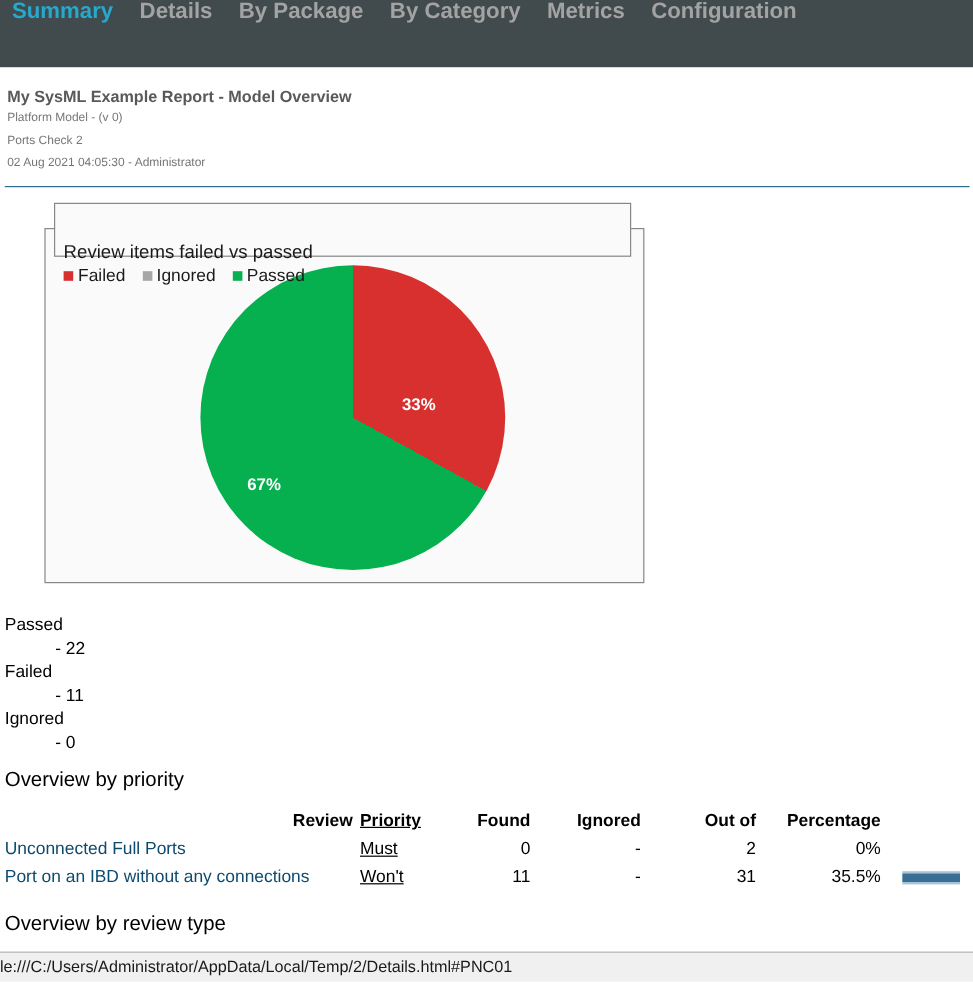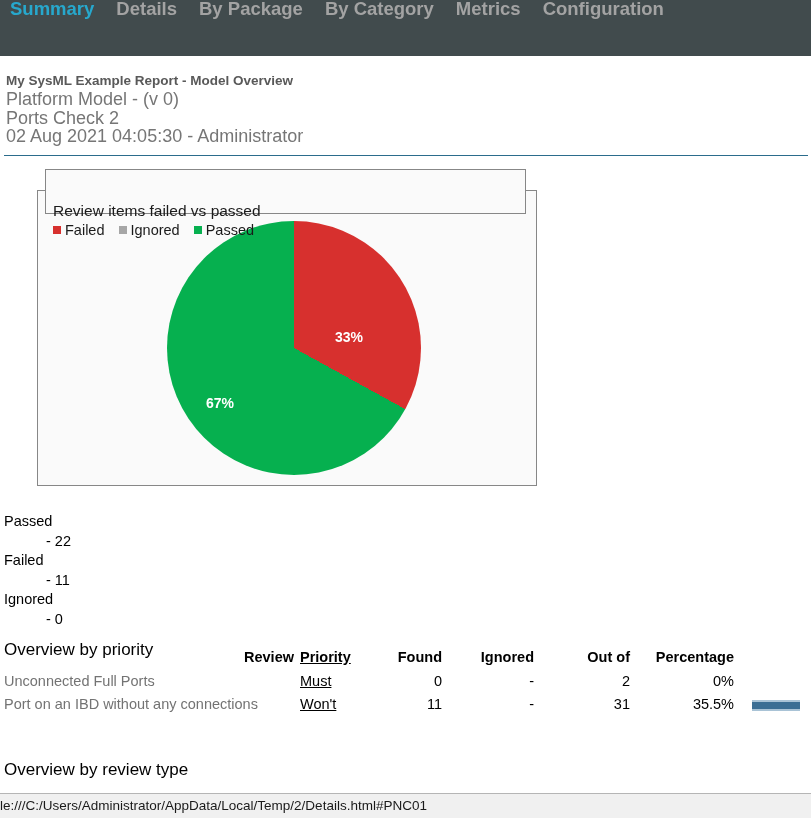--- a/index.html
+++ b/index.html
@@ -51,21 +51,21 @@
     width: 600px;
   }
   #report-title {
     font-size: 13.5px;
     font-weight: bold;
     color: #595959;
     line-height: 18px;
     white-space: nowrap;
   }
   .report-sub {
-    font-size: 18px;
+    font-size: 10px;
     color: #767676;
     line-height: 18.5px;
     white-space: nowrap;
   }
 
   #header-rule {
     position: absolute;
     left: 4px;
     top: 155px;
     width: 804px;
@@ -178,21 +178,21 @@
     color: #000;
     white-space: nowrap;
   }
   #heading-priority { top: 640px; }
   #heading-reviewtype { top: 760px; }
 
   
   #priority-table {
     position: absolute;
     left: 4px;
-    top: 648px;
+    top: 675px;
     width: 804px;
     border-collapse: collapse;
     font-size: 14.5px;
   }
   #priority-table th {
     font-weight: bold;
     color: #000;
     padding: 1px 0 5px 0;
     white-space: nowrap;
   }
@@ -205,21 +205,21 @@
   .col-review   { width: 290px; text-align: right; }
   .col-priority { width: 66px;  text-align: left;  padding-left: 6px !important; text-decoration: underline; }
   .col-found    { width: 76px;  text-align: right; }
   .col-ignored  { width: 92px;  text-align: right; }
   .col-outof    { width: 96px;  text-align: right; }
   .col-pct      { width: 104px; text-align: right; }
   .col-bar      { text-align: left; padding-left: 18px !important; }
 
   td.col-review { text-align: left; }
   .review-link {
-    color: #737373;
+    color: #0c4a6e;
     text-decoration: none;
     cursor: pointer;
   }
   .bar-track {
     display: inline-block;
     width: 48px;
     height: 11px;
     background: #a9c3d6;
     position: relative;
     vertical-align: middle;

